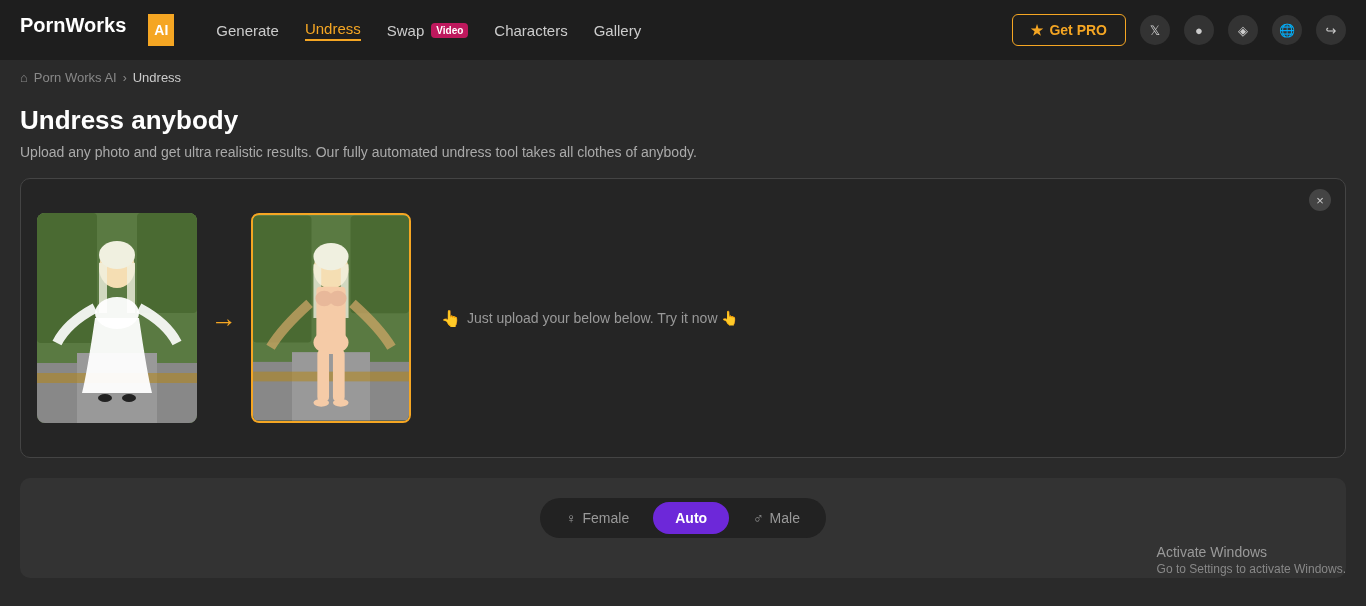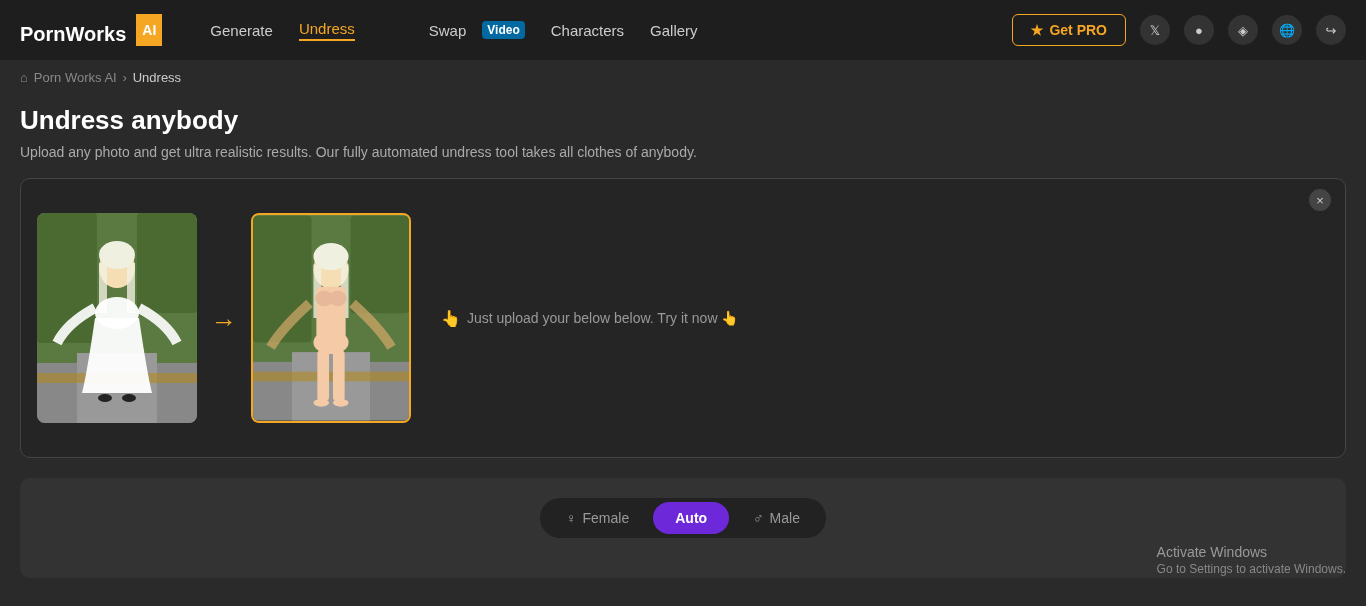--- a/index.html
+++ b/index.html
@@ -17,23 +17,23 @@
       background: #1e1e1e;
       display: flex;
       align-items: center;
       padding: 0 20px;
       height: 60px;
       gap: 30px;
     }
 
     .logo {
       display: flex;
-      align-items: flex-end;
-      gap: 10px;
-      margin-right: 18px;
+      align-items: flex-start;
+      gap: 22px;
+      margin-right: 12px;
     }
     .logo-text {
       font-size: 20px;
       font-weight: 700;
       color: #fff;
     }
     .logo-badge {
       background: #f5a623;
       color: #fff;
       font-weight: 800;
@@ -56,27 +56,26 @@
     }
     .nav-item.active {
       color: #f5a623;
       border-bottom: 2px solid #f5a623;
       padding-bottom: 2px;
     }
 
     .swap-wrap {
       display: flex;
       align-items: center;
-      gap: 16px;
-      margin-left: 48px;
+      gap: 7px;
     }
     .video-badge {
-      background: #0369a1;
+      background: #be185d;
       color: #fff;
-      font-size: 12px;
+      font-size: 10px;
       font-weight: 700;
       padding: 2px 5px;
       border-radius: 4px;
     }
 
     .header-right {
       display: flex;
       align-items: center;
       gap: 14px;
     }

